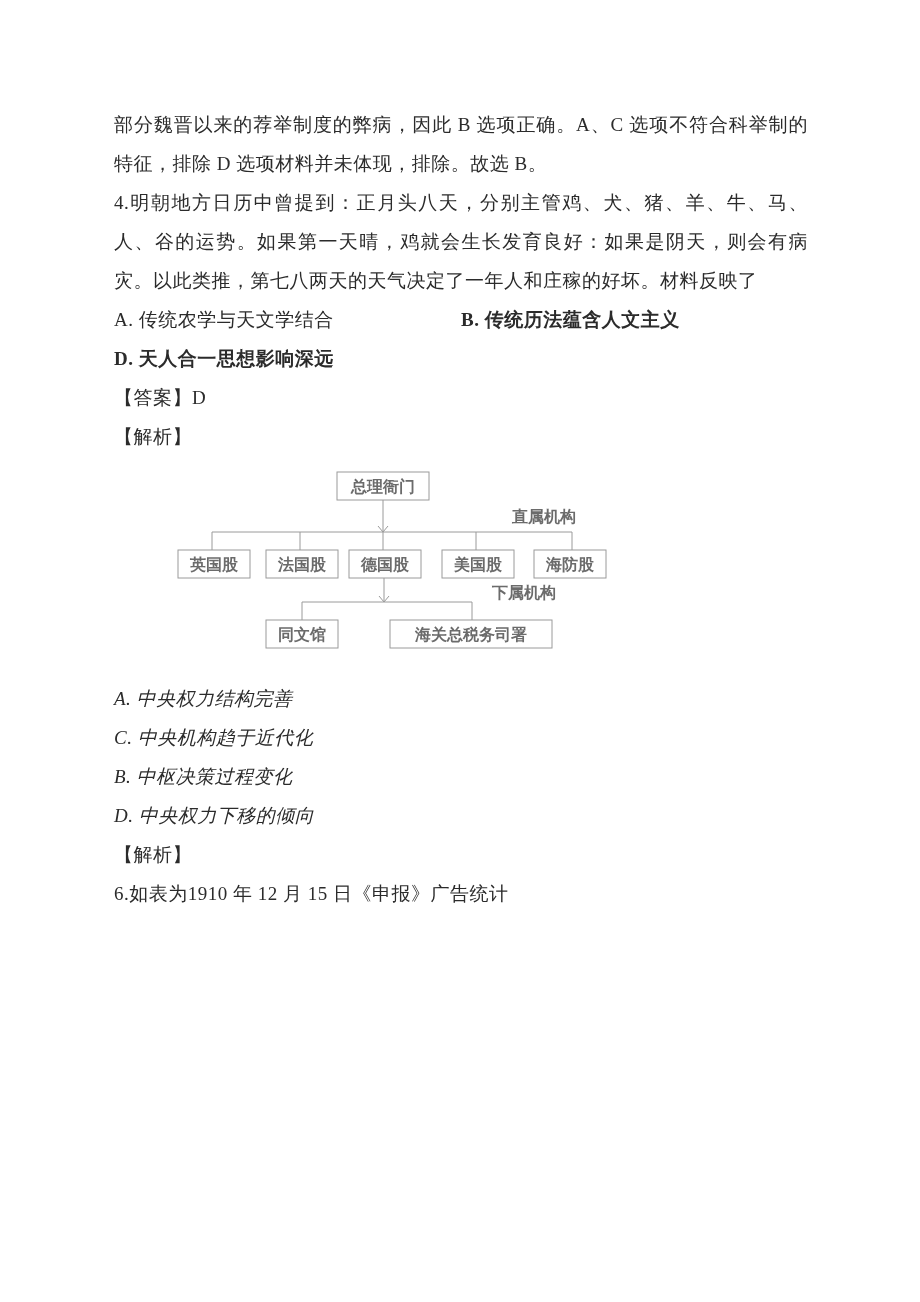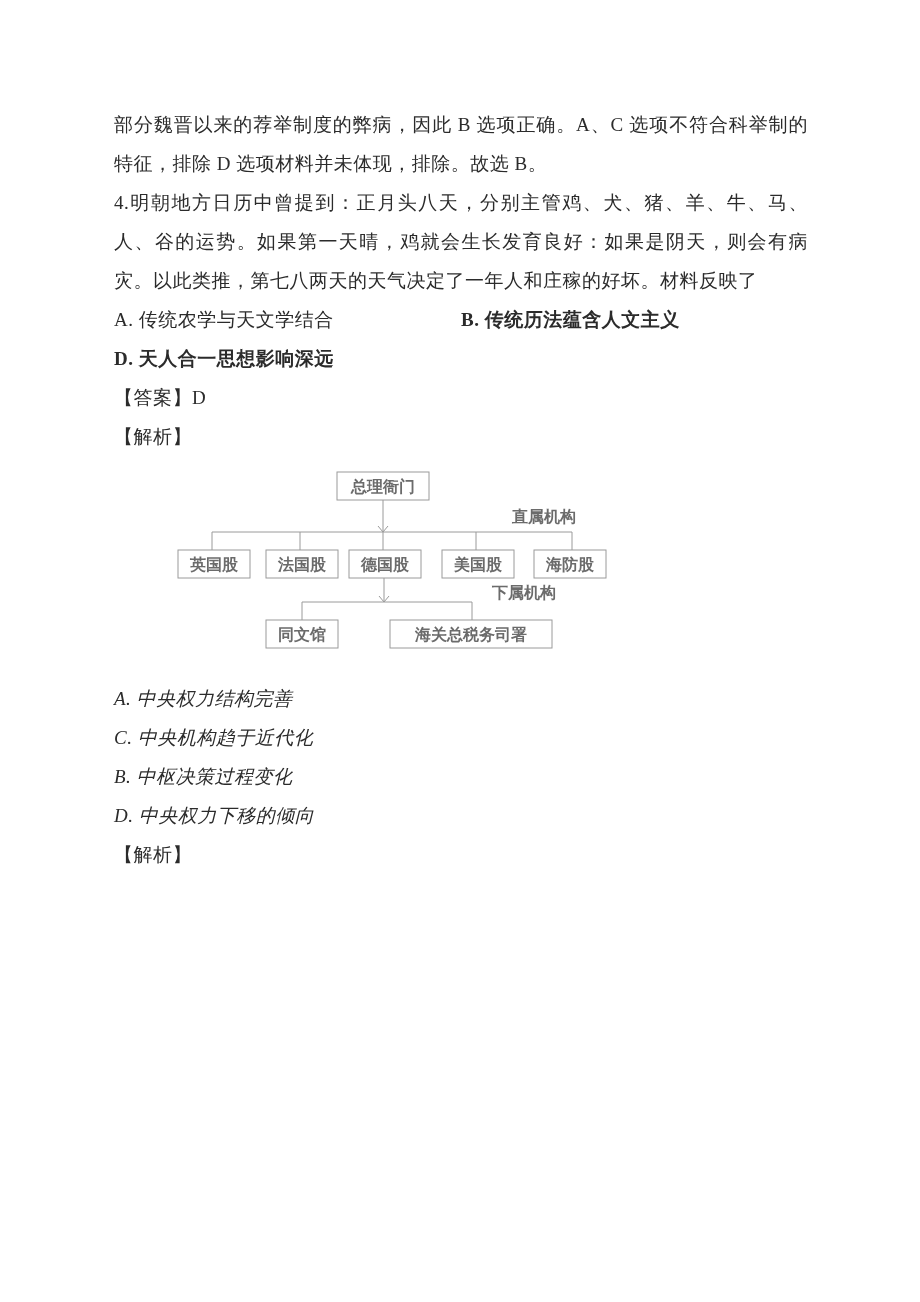--- a/index.html
+++ b/index.html
@@ -111,14 +111,15 @@
     </svg>
   </div>
 
   <div class="opt-full">A. 中央权力结构完善</div>
   <div class="opt-full">C. 中央机构趋于近代化</div>
   <div class="opt-full">B. 中枢决策过程变化</div>
   <div class="opt-full">D. 中央权力下移的倾向</div>
 
   <div class="para">【解析】</div>
 
+  <div class="para">6.如表为1910 年 12 月 15 日《申报》广告统计</div>
 
 </div>
 
 </body></html>

